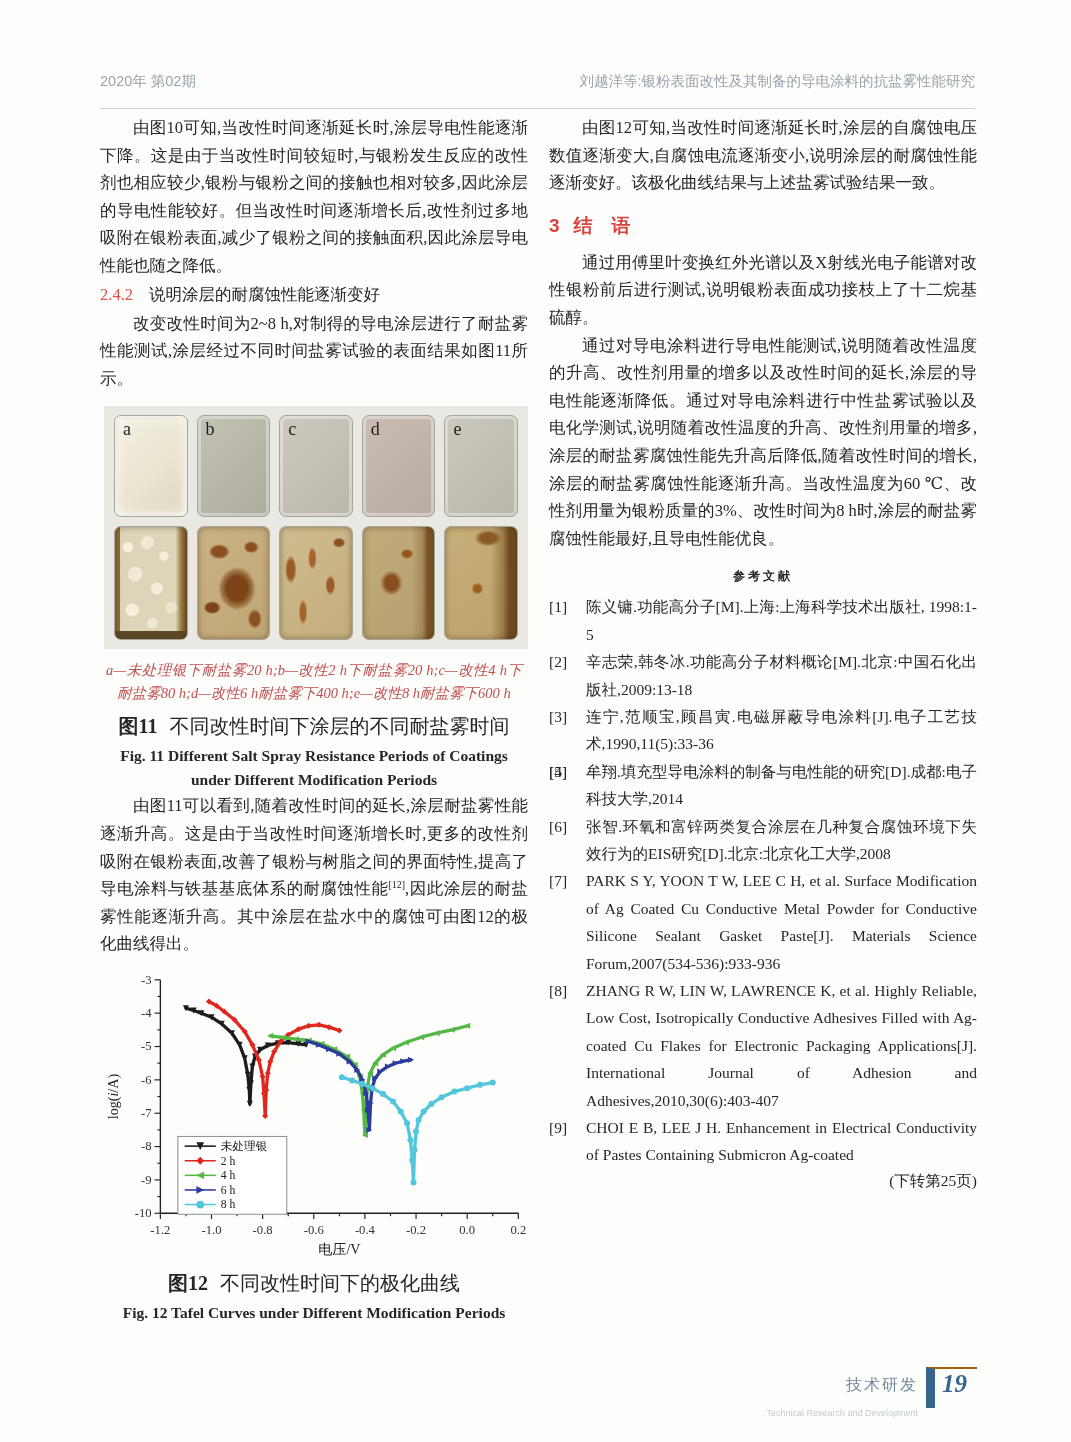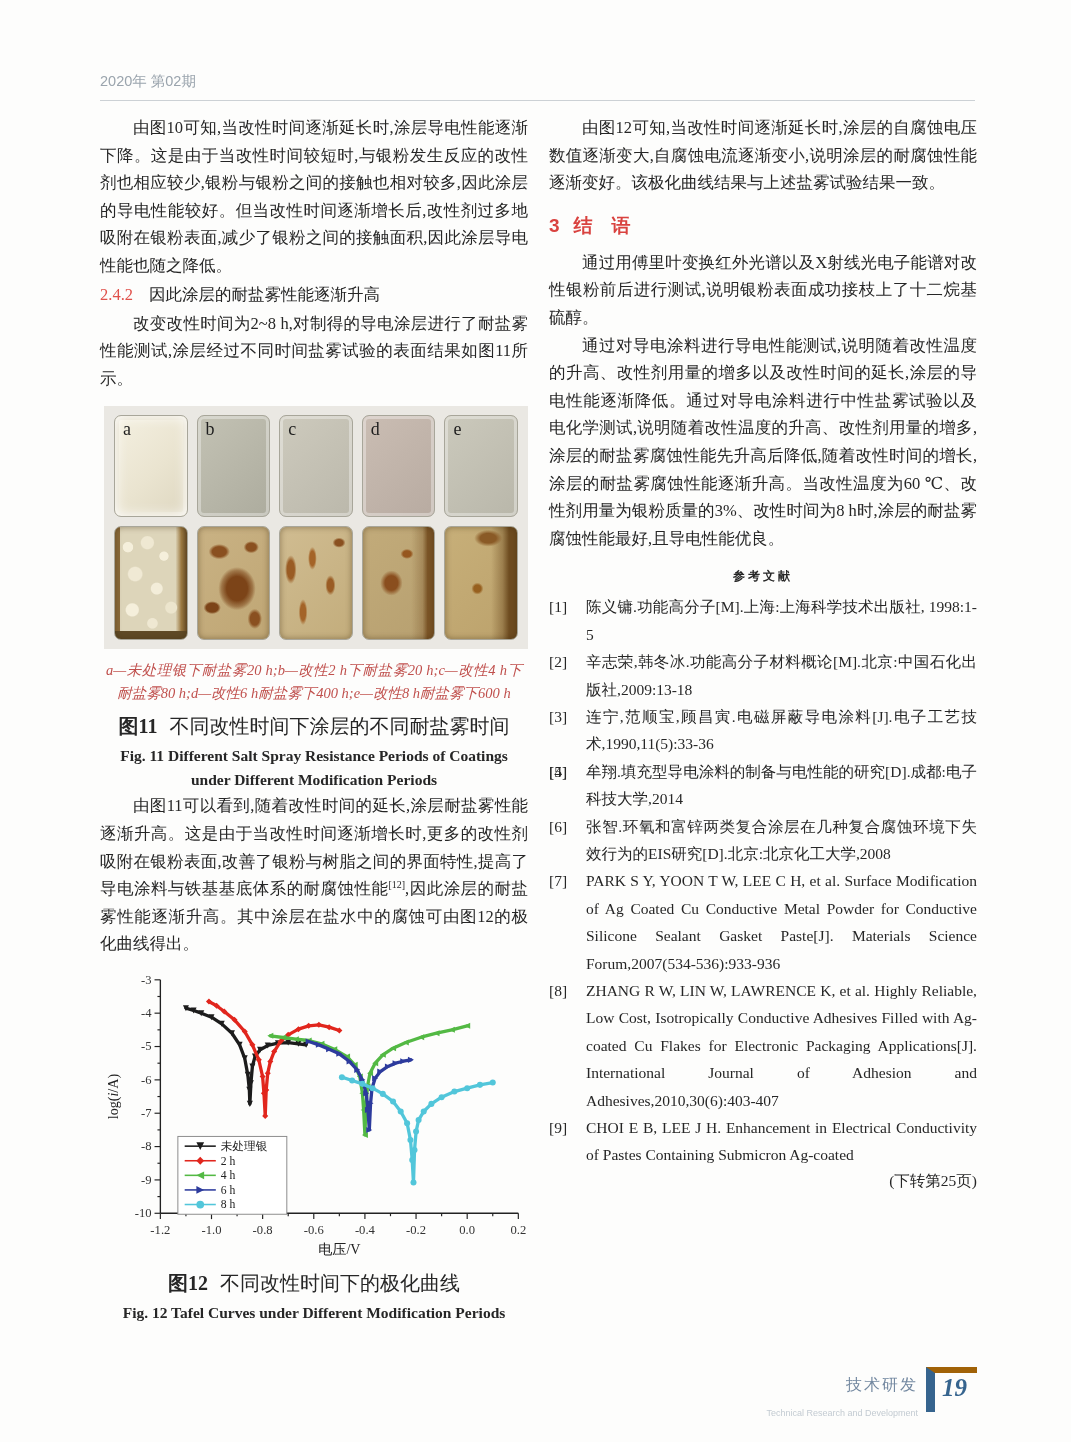--- a/index.html
+++ b/index.html
@@ -3,21 +3,21 @@
 <meta charset="utf-8">
 <style>
   html,body{margin:0;padding:0;background:#ffffff;}
   .page{position:relative;width:1071px;height:1442px;background:#fdfdfc;overflow:hidden;
         font-family:"Liberation Serif","DejaVu Serif",serif;color:#262626;}
 
   
   .page-header{position:absolute;left:100px;right:96px;top:72px;display:flex;
     justify-content:space-between;align-items:flex-end;color:#9aa4ad;
     font-family:"Liberation Sans","DejaVu Sans",sans-serif;font-size:14.5px;
-    padding-bottom:9px;border-bottom:1px solid #ccd1d5;}
+    padding-bottom:17px;border-bottom:1px solid #ccd1d5;}
 
   
   .content{position:absolute;top:114px;left:100px;width:877px;display:flex;gap:21px;}
   .col{width:428px;}
   p.body{font-size:16.5px;line-height:27.6px;text-align:justify;margin:0;text-indent:2em;}
   sup{font-size:10px;line-height:0;}
 
   .sec-heading{font-size:16.5px;line-height:28px;margin:1px 0;}
   .sec-num{color:#e0504a;margin-right:16px;}
 
@@ -93,39 +93,40 @@
   ol.refs{list-style:none;margin:0;padding:0;}
   ol.refs li{position:relative;padding-left:37px;font-size:15.5px;line-height:27.4px;text-align:justify;}
   ol.refs .ref-no{position:absolute;left:0;top:0;}
   .continued{text-align:right;font-size:15.5px;margin-top:2px;}
 
   
   .page-footer{position:absolute;right:94px;bottom:24px;display:flex;align-items:flex-start;gap:8px;}
   .footer-text{text-align:right;padding-top:8px;}
   .footer-zh{font-family:"Liberation Sans","DejaVu Sans",sans-serif;font-size:16px;color:#7388a0;letter-spacing:2px;}
   .footer-en{font-family:"Liberation Sans","DejaVu Sans",sans-serif;font-size:9px;color:#c3cbd2;margin-top:12px;}
-  .page-badge{border-top:6px solid #a16207;border-left:9px solid #36648e;padding:1px 10px 10px 7px;}
+  .page-badge{border-top:2px solid #a16207;border-left:9px solid #36648e;padding:1px 10px 10px 7px;}
   .page-num{font-style:italic;font-weight:bold;font-size:25px;color:#36648e;}
 </style>
 </head>
 <body>
 
 <div class="page">
 
   <div class="page-header">
     <span>2020年  第02期</span>
+    <span>刘越洋等:银粉表面改性及其制备的导电涂料的抗盐雾性能研究</span>
   </div>
 
   <div class="content">
 
     <div class="col">
       <p class="body">由图10可知,当改性时间逐渐延长时,涂层导电性能逐渐下降。这是由于当改性时间较短时,与银粉发生反应的改性剂也相应较少,银粉与银粉之间的接触也相对较多,因此涂层的导电性能较好。但当改性时间逐渐增长后,改性剂过多地吸附在银粉表面,减少了银粉之间的接触面积,因此涂层导电性能也随之降低。</p>
 
       <div class="sec-heading">
-        <span class="sec-num">2.4.2</span><span>因此涂层的耐盐雾性能逐渐升高</span>
+        <span class="sec-num">2.4.2</span><span>说明涂层的耐腐蚀性能逐渐变好</span>
       </div>
 
       <p class="body">改变改性时间为2~8 h,对制得的导电涂层进行了耐盐雾性能测试,涂层经过不同时间盐雾试验的表面结果如图11所示。</p>
 
       <div class="fig-photos">
         <div class="ph-col">
           <div class="ph ph-top t-a">
               <span class="ph-label">a</span>
             </div>
           <div class="ph ph-bot b-a"></div>

